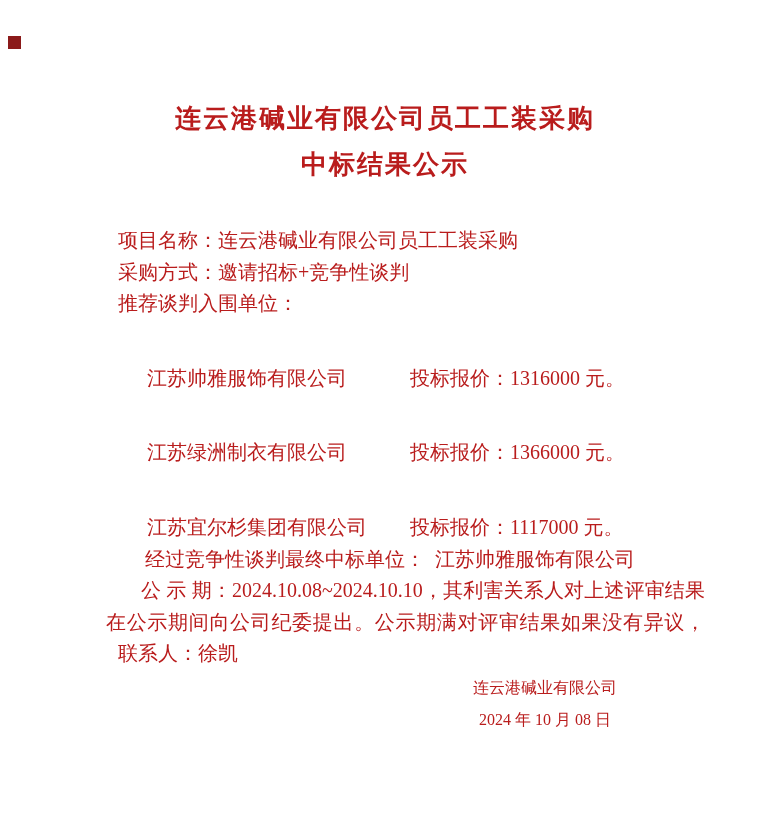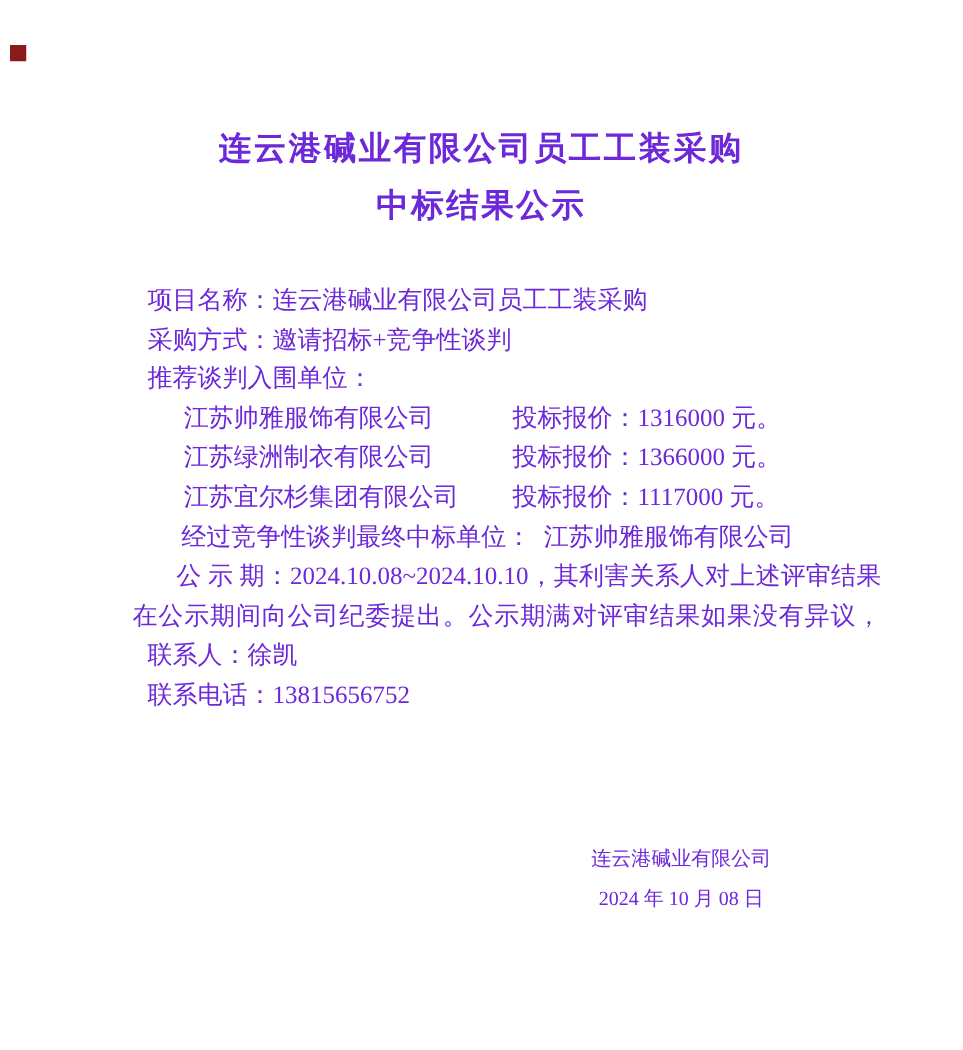--- a/index.html
+++ b/index.html
@@ -40,21 +40,21 @@
     left: 70px;
     width: 635px;
     font-size: 20px;
   }
   .line {
     height: 31.6px;
     line-height: 31.6px;
     white-space: nowrap;
   }
   .indent-std   { padding-left: 48px; }
-  .indent-bid   { padding-left: 77px; }
+  .indent-bid   { padding-left: 77px; margin-top: 43px; }
   .indent-award { padding-left: 75px; }
   .bidder-name {
     display: inline-block;
     width: 263px;
   }
   .award-value { margin-left: 10px; }
   .justify-line {
     text-align: justify;
     text-align-last: justify;
     white-space: normal;
@@ -68,21 +68,21 @@
     left: 390px;
     width: 310px;
     text-align: center;
     font-size: 16px;
     line-height: 32px;
   }
 </style>
 </head>
 <body>
 
-<div class="page" style="background: rgb(255, 255, 255); color: #6d28d9;">
+<div class="page" style="background: rgb(255, 255, 255); color: #b91c1c;">
 
   <div class="red-mark" style="background: rgb(139, 26, 26);"></div>
 
   <div class="title-block">
     <div>连云港碱业有限公司员工工装采购</div>
     <div>中标结果公示</div>
   </div>
 
   <div class="body-block">
 
@@ -114,23 +114,20 @@
       <span>经过竞争性谈判最终中标单位：</span><span class="award-value">江苏帅雅服饰有限公司</span>
     </div>
 
     <div class="line justify-line notice-first">公 示 期：2024.10.08~2024.10.10，其利害关系人对上述评审结果有异议的，应</div>
     <div class="line justify-line">在公示期间向公司纪委提出。公示期满对评审结果如果没有异议，招标人将签发中标通</div>
 
     <div class="line indent-std">
       <span>联系人：</span><span>徐凯</span>
     </div>
 
-    <div class="line indent-std">
-      <span>联系电话：</span><span>13815656752</span>
-    </div>
 
   </div>
 
   <div class="signature-block">
     <div>连云港碱业有限公司</div>
     <div>2024 年 10 月 08 日</div>
   </div>
 
 </div>
 

